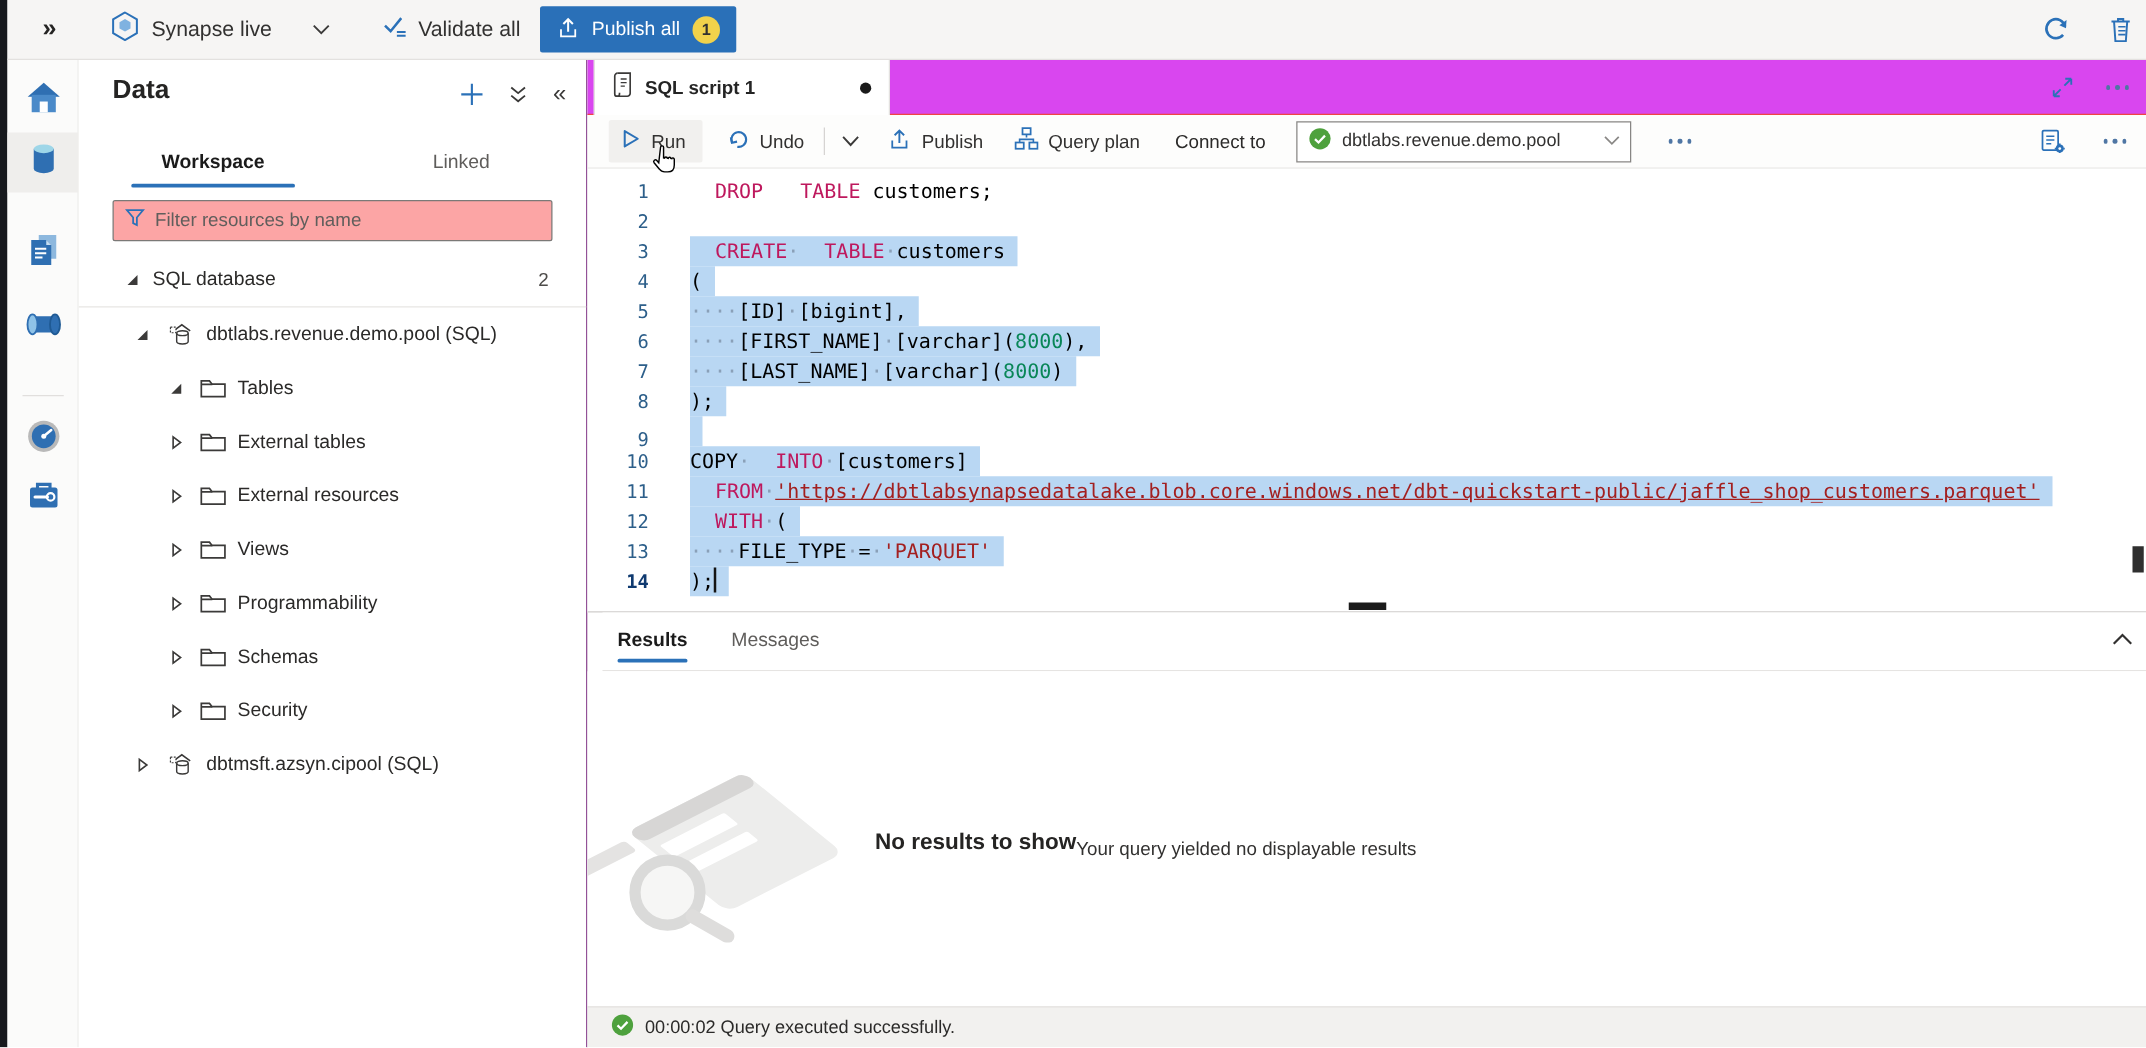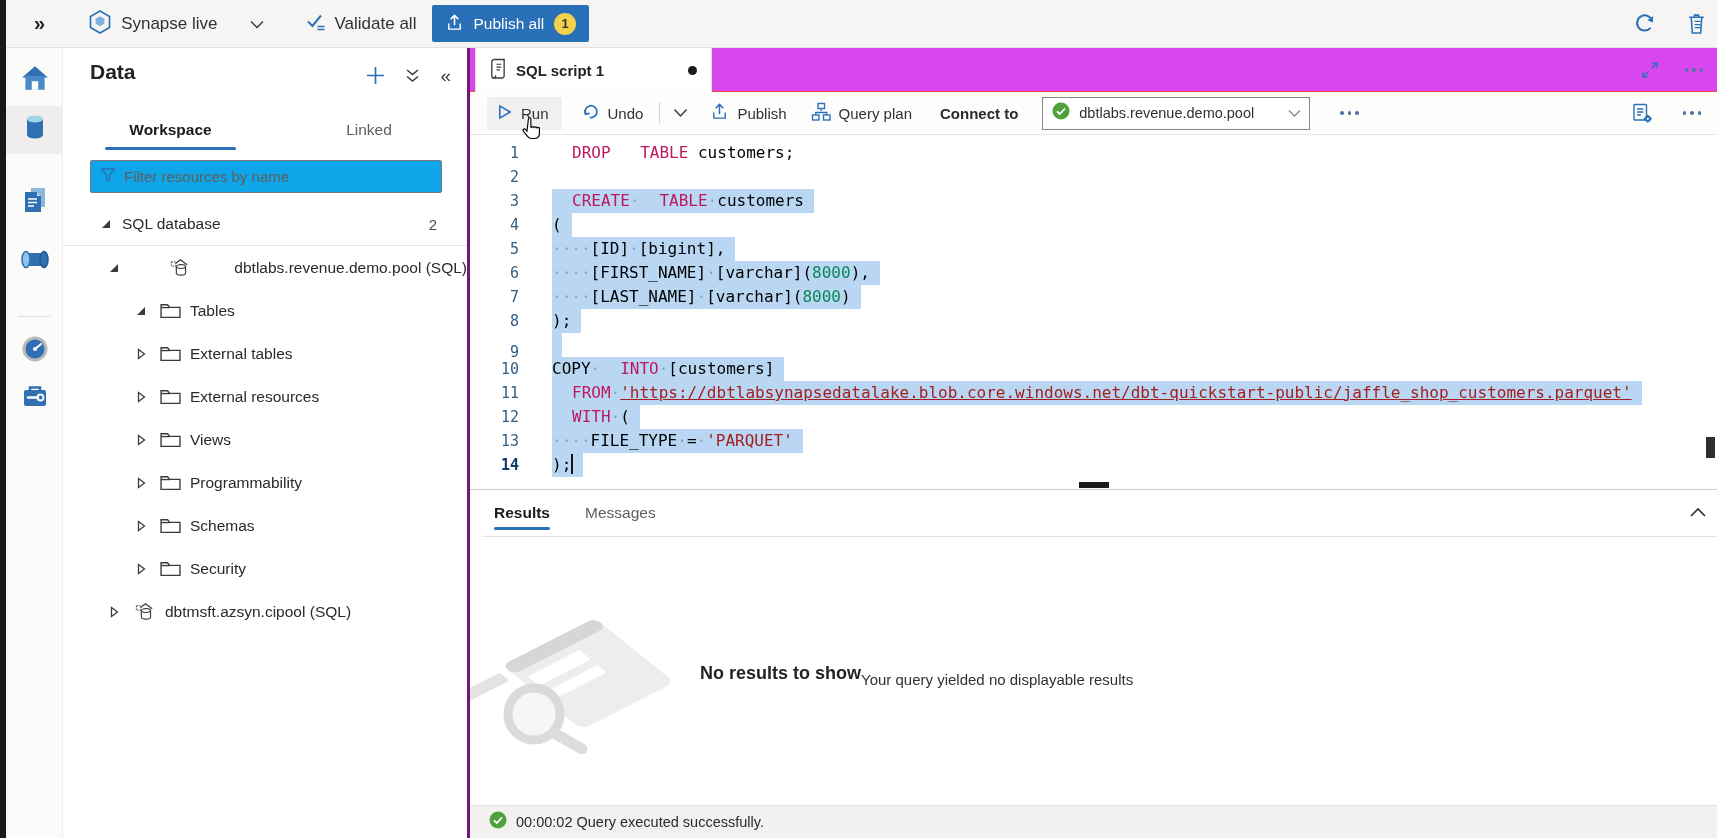--- a/index.html
+++ b/index.html
@@ -33,35 +33,35 @@
   
   .rail { position:absolute; left:6px; top:48px; width:57px; height:790px; background:#fbfbfa;
           border-right:1px solid #ececea; }
   .rail-item { position:absolute; left:0; width:57px; height:48px; display:flex; align-items:center;
                justify-content:center; cursor:pointer; }
   .rail-item.selected { background:#efeeec; }
   .rail-divider { position:absolute; left:12px; width:33px; height:1px; background:#e1dfdd; }
 
   
   .data-panel { position:absolute; left:63px; top:48px; width:407px; height:790px; background:#fff;
-                border-right:3px solid #701a75; }
+                border-right:1px solid #701a75; }
   .dp-title { position:absolute; left:27px; top:12px; font-size:21px; font-weight:700; color:#252423; }
   .dp-actions { position:absolute; right:16px; top:18px; display:flex; align-items:center; gap:20px; }
   .dp-actions > span { cursor:pointer; display:flex; align-items:center; }
   .laquo { font-size:19px; color:#3b3a39; line-height:1; }
   .dp-tabs { position:absolute; left:0; top:60px; width:100%; height:44px; display:flex; }
   .dp-tab { height:100%; display:flex; align-items:center; justify-content:center; font-size:15.5px;
             color:#5f5d5b; cursor:pointer; position:relative; }
   .dp-tab.t1 { margin-left:42px; width:131px; }
   .dp-tab.t2 { margin-left:78px; width:110px; }
   .dp-tab.active { color:#1b1b1b; font-weight:700; }
   .dp-tab.active::after { content:""; position:absolute; left:0; right:0; bottom:2px; height:3px;
                           background:#2b71b8; border-radius:2px; }
   .filter-box { position:absolute; left:27px; top:112px; width:352px; height:33px; border:1px solid #7b7977;
-                border-radius:2px; background:#0ea5e9; display:flex; align-items:center; padding-left:9px; }
+                border-radius:2px; background:#fca5a5; display:flex; align-items:center; padding-left:9px; }
   .filter-box input { border:none; outline:none; font-size:15px; color:#323130; margin-left:8px; width:300px;
                       font-family:"Liberation Sans",sans-serif; background:transparent; }
   .filter-box input::placeholder { color:#605e5c; }
   .tree { position:absolute; left:0; top:155px; width:100%; }
   .tree-row { height:43px; display:flex; align-items:center; font-size:15.5px; color:#2b2a29;
               cursor:pointer; position:relative; }
   .tree-row.hasline { border-bottom:1px solid #e8e6e4; }
   .tree-arrow { width:14px; display:flex; justify-content:center; }
   .tree-icon { margin-left:12px; display:flex; align-items:center; }
   .tree-label { margin-left:9px; white-space:nowrap; }
@@ -84,21 +84,21 @@
   .toolbar { position:absolute; left:0; top:44px; width:100%; height:43px; background:#fdfdfc;
              border-bottom:1px solid #e8e6e4; display:flex; align-items:center; padding-left:17px; }
   .tbtn { display:flex; align-items:center; cursor:pointer; font-size:15px; color:#323130; }
   .tbtn .lbl { margin-left:8px; }
   .run-btn { background:#f1f0ee; padding:6px 13px 6px 9px; border-radius:2px; position:relative; }
   .undo-btn { margin-left:19px; }
   .v-div { width:1px; height:22px; background:#d6d4d2; margin:0 13px 0 16px; }
   .chev-btn { cursor:pointer; display:flex; }
   .pub-btn { margin-left:22px; }
   .qp-btn { margin-left:24px; }
-  .connect-lbl { margin-left:28px; font-size:15px; font-weight:700; color:#2b2a29; }
+  .connect-lbl { margin-left:28px; font-size:15px; font-weight:400; color:#2b2a29; }
   .pool-dd { margin-left:24px; width:268px; height:33px; border:1px solid #888684; background:#fff;
              display:flex; align-items:center; padding:0 8px 0 9px; cursor:pointer; }
   .pool-dd .pool-name { font-size:14.5px; color:#323130; margin-left:9px; flex:1; white-space:nowrap;
                         overflow:hidden; }
   .dots3 { display:flex; gap:4px; cursor:pointer; }
   .dots3 i { width:3.5px; height:3.5px; border-radius:50%; background:#4f76a4; }
   .tb-dots { margin-left:30px; }
   .toolbar-spacer { flex:1; }
   .props-btn { margin-right:30px; cursor:pointer; display:flex; }
   .right-dots { margin-right:16px; }
@@ -304,21 +304,21 @@
     <div class="tree" id="tree">
         <div class="tree-row hasline" style="padding-left: 36px;">
           <span class="tree-arrow">
             <svg width="12" height="12" viewBox="0 0 12 12">
               <polygon points="10,2 10,10 2,10" fill="#3b3a39"></polygon>
             </svg>
           </span>
           <span class="tree-label">SQL database</span>
           <span class="tree-count">2</span>
         </div>
-        <div class="tree-row" style="padding-left: 44px; justify-content: space-between;">
+        <div class="tree-row" style="padding-left: 44px;">
           <span class="tree-arrow">
             <svg width="12" height="12" viewBox="0 0 12 12">
               <polygon points="10,2 10,10 2,10" fill="#3b3a39"></polygon>
             </svg>
           </span>
           <span class="tree-icon">
             <svg width="23" height="22" viewBox="0 0 24 22">
               <path d="M6 7.5 L13 2.5 L20 7.5" fill="none" stroke="#3b3a39" stroke-width="1.3"></path>
               <rect x="3.5" y="4.5" width="4.6" height="4.6" fill="#fff" stroke="#3b3a39" stroke-width="1" stroke-dasharray="1.6 1.2"></rect>
               <ellipse cx="13.5" cy="9.5" rx="4.8" ry="2" fill="#fff" stroke="#3b3a39" stroke-width="1.2"></ellipse>

